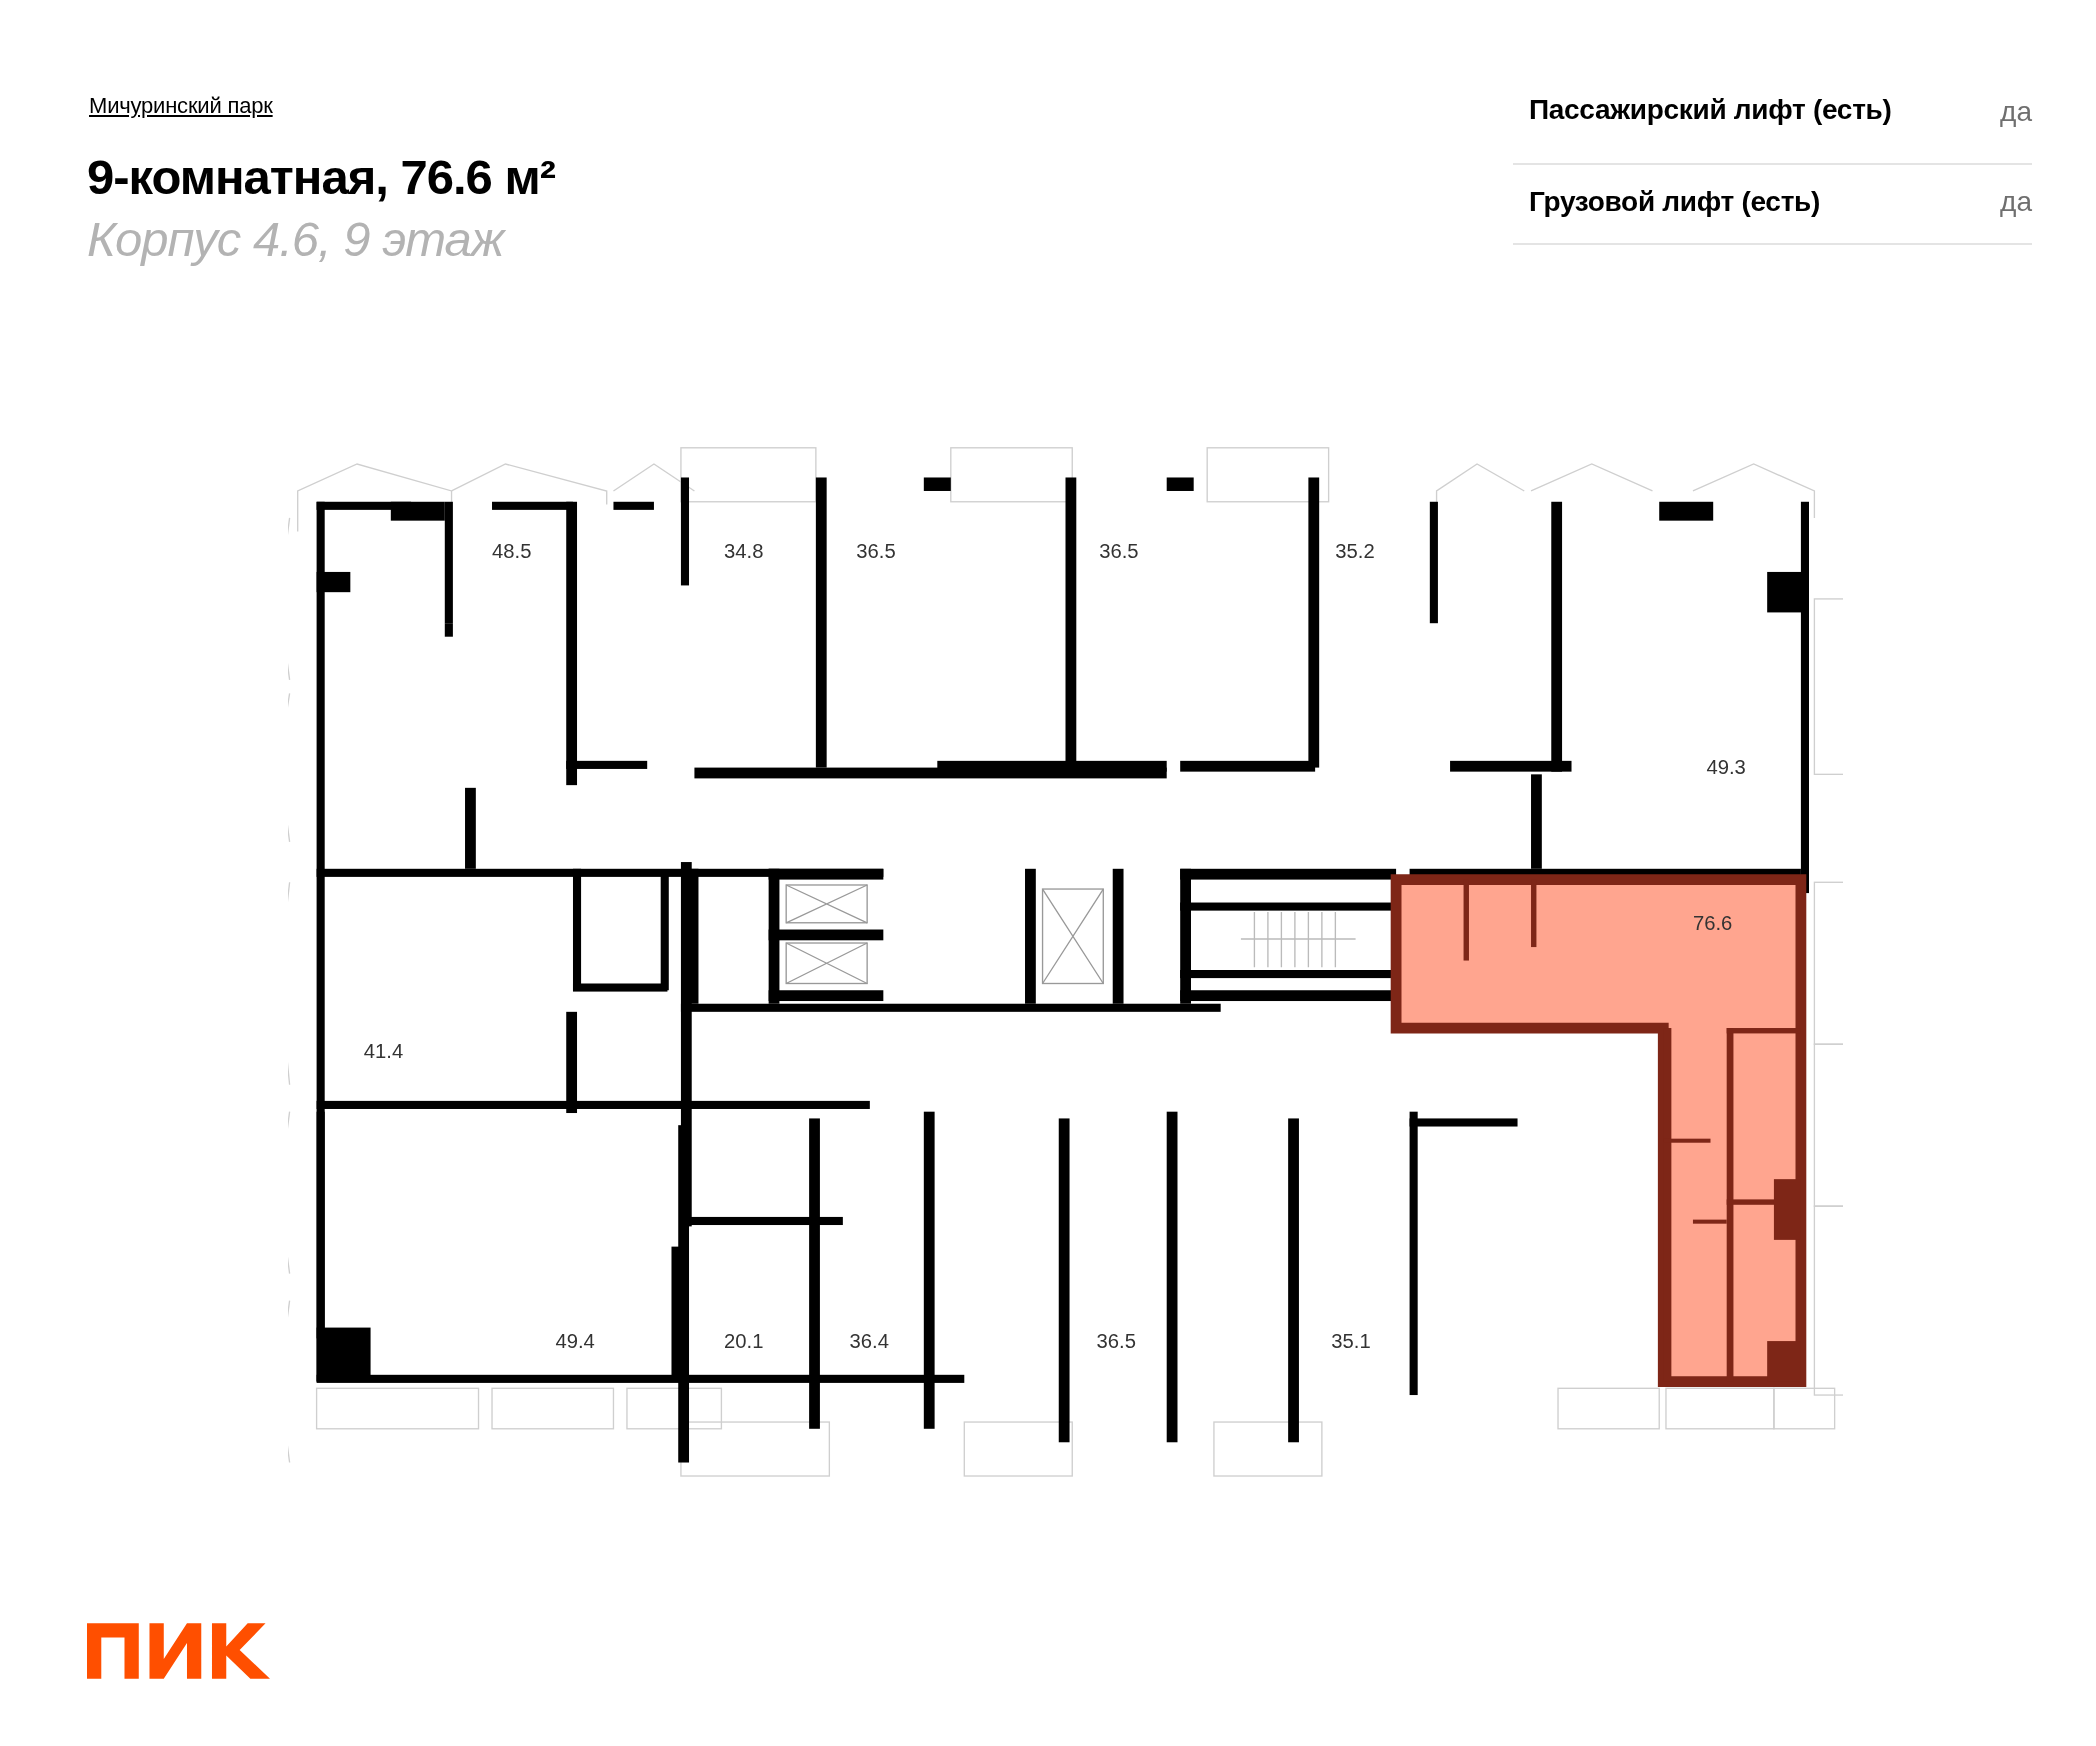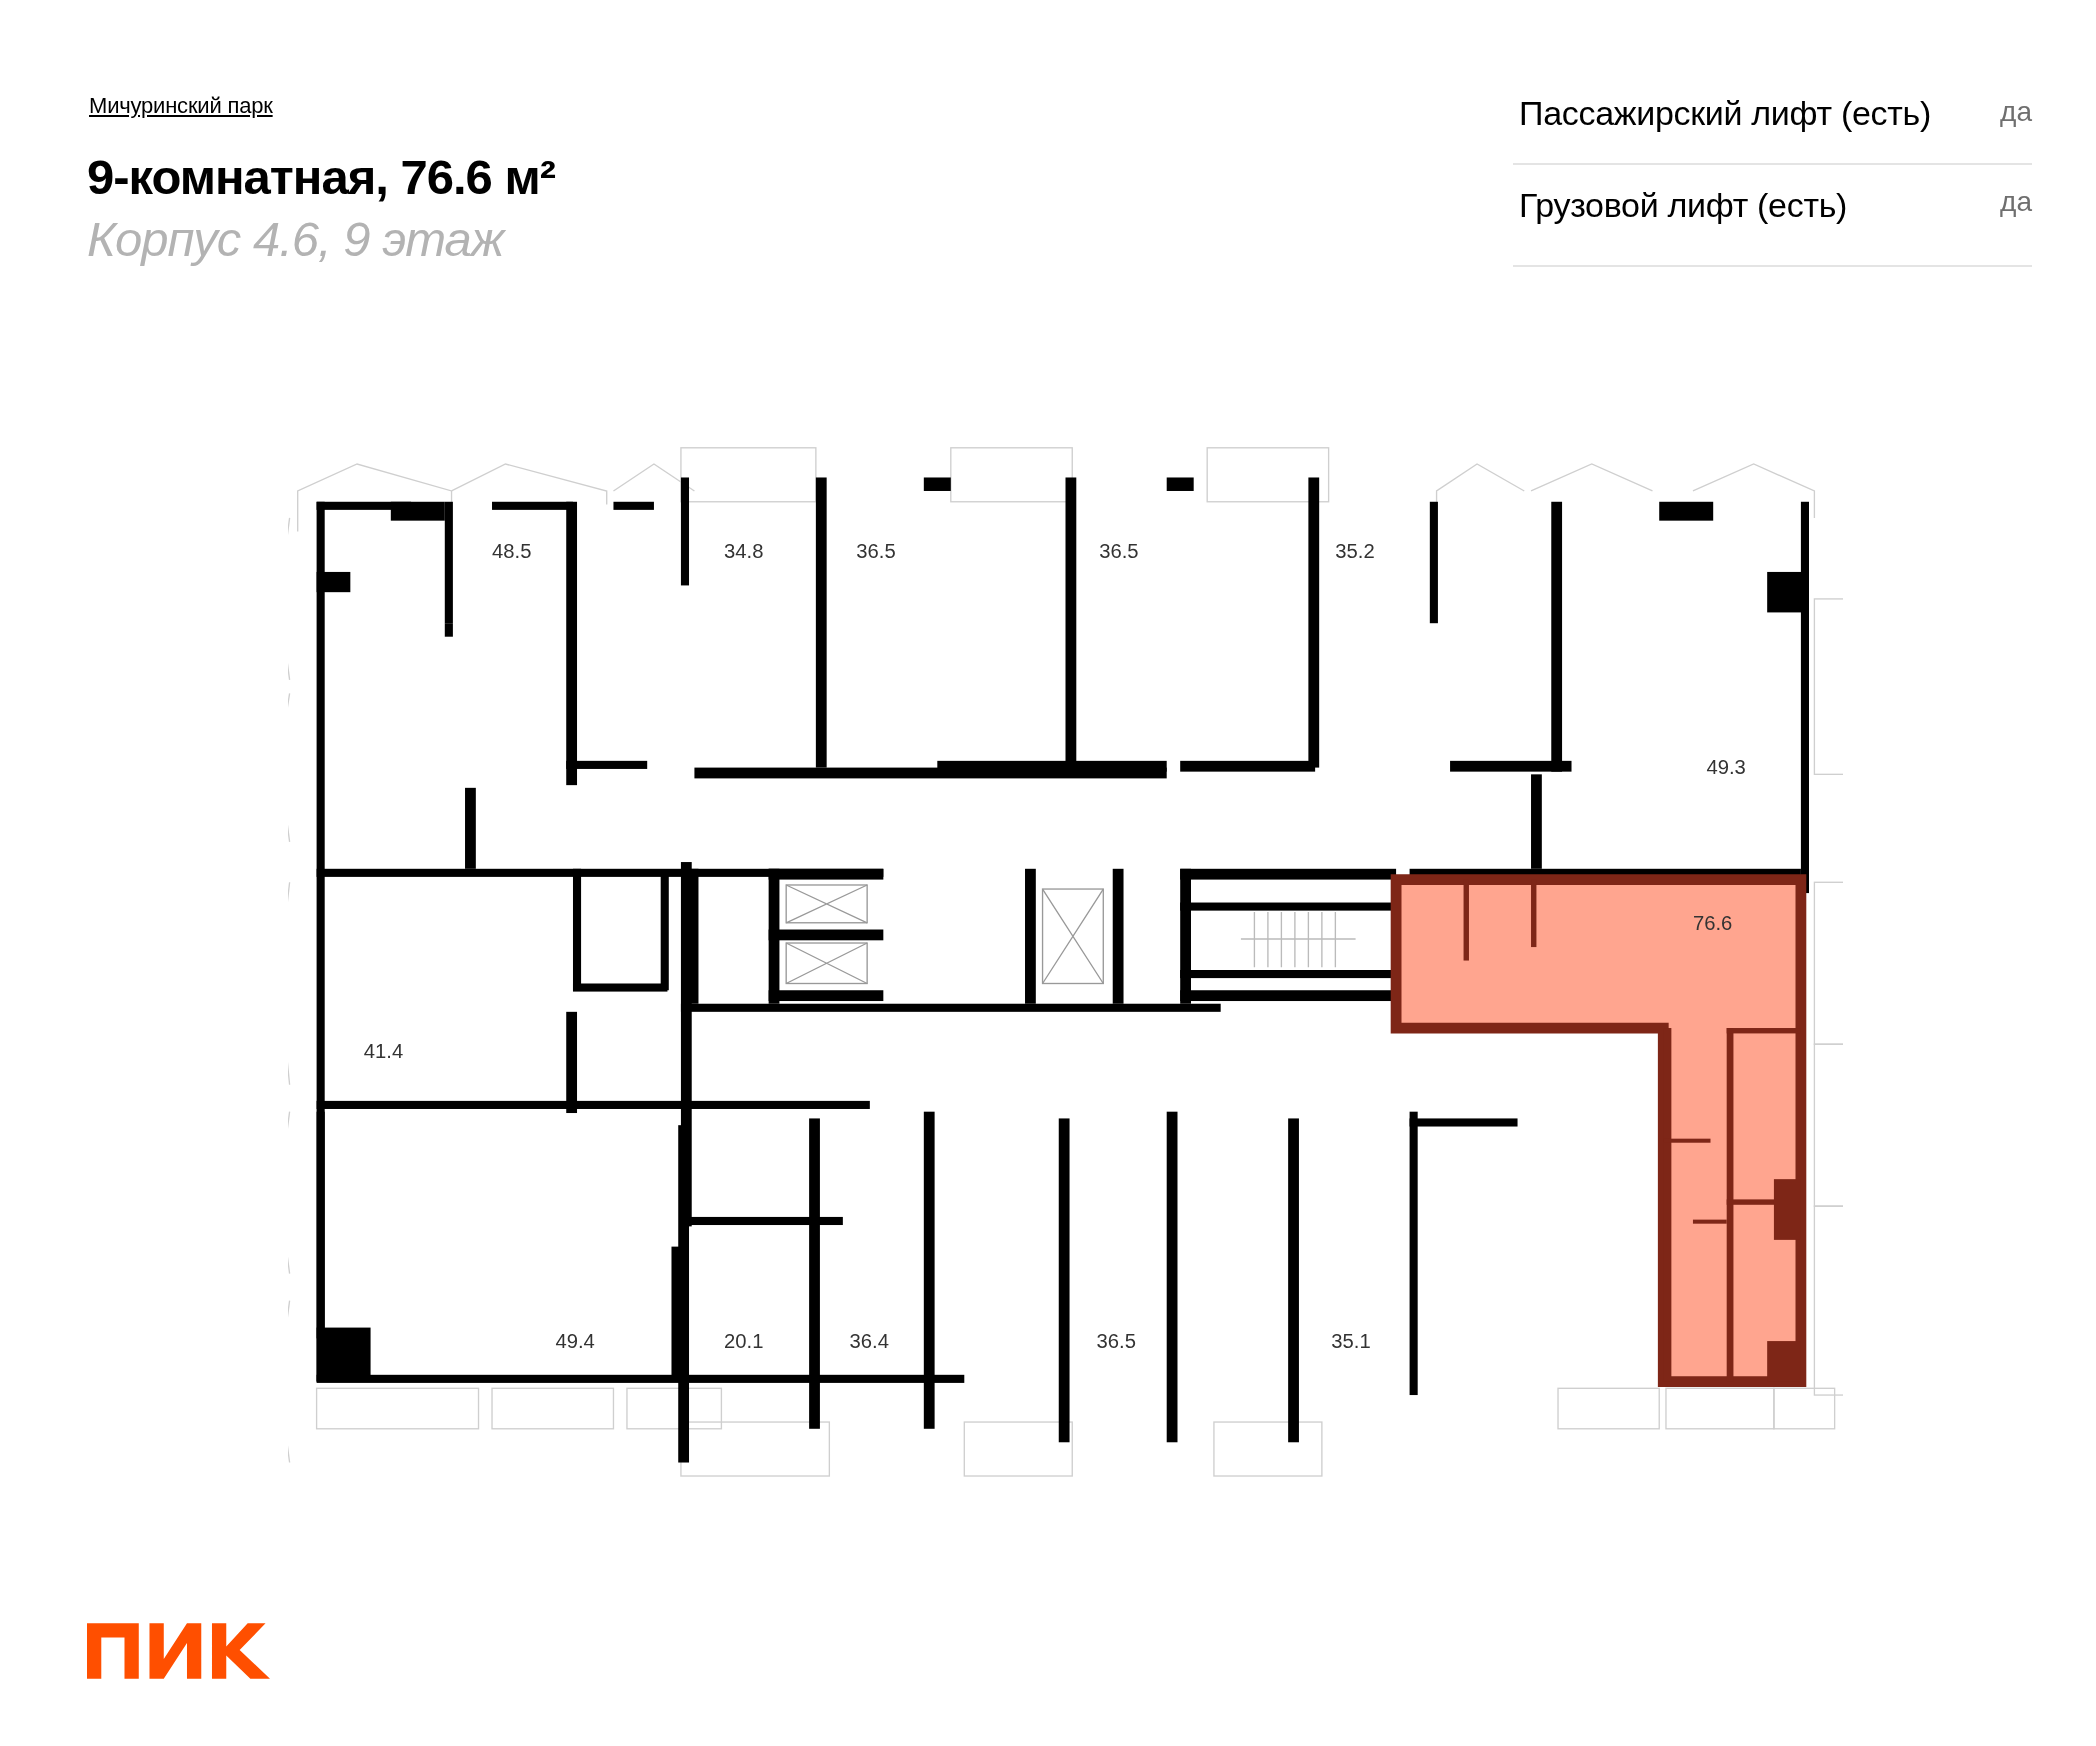--- a/index.html
+++ b/index.html
@@ -2,22 +2,22 @@
 <html style="font-size:14px"><head>
 <meta charset="utf-8">
 <style>
   html, body { margin: 0; padding: 0; background: #ffffff; }
   body { width: 2096px; height: 1747px; position: relative; overflow: hidden;
          font-family: "Liberation Sans", "DejaVu Sans", sans-serif; color: #000; }
   .project { position: absolute; left: 89px; top: 93px; font-size: 22px; font-weight: 500; letter-spacing: -0.2px; text-decoration: underline; }
   .title { position: absolute; left: 87px; top: 153px; font-size: 49px; font-weight: 700; letter-spacing: -1px; line-height: 1; }
   .subtitle { position: absolute; left: 87px; top: 215px; font-size: 49px; font-weight: 400; color: #b3b3b3; letter-spacing: -1px; line-height: 1; font-style: italic; }
   .features { position: absolute; left: 1513px; top: 87px; width: 519px; }
-  .feature-row { position: relative; height: 102px; border-bottom: 2.6px solid #e4e4e4; box-sizing: border-box; }
-  .feature-row .label { position: absolute; left: 6px; top: 7px; font-size: 34px; font-weight: 400; letter-spacing: -0.3px; }
+  .feature-row { position: relative; height: 80px; border-bottom: 2.6px solid #e4e4e4; box-sizing: border-box; }
+  .feature-row .label { position: absolute; left: 16px; top: 7px; font-size: 28px; font-weight: 700; letter-spacing: -0.3px; }
   .feature-row .value { position: absolute; right: 0; top: 8.7px; font-size: 28px; color: #6f6f6f; }
   .feature-row + .feature-row .label, .feature-row + .feature-row .value { top: 21px; }
   .feature-row:first-child { height: 78px; }
   .plan { position: absolute; left: 288px; top: 437px; width: 1555px; height: 1066px; }
   .plan svg { width: 100%; height: 100%; display: block; }
   .area-label { font-family: "Liberation Sans", sans-serif; font-size: 15px; fill: #333; }
   .logo { position: absolute; left: 87px; top: 1623px; width: 183px; height: 59px; }
 </style>
 </head>
 <body>

